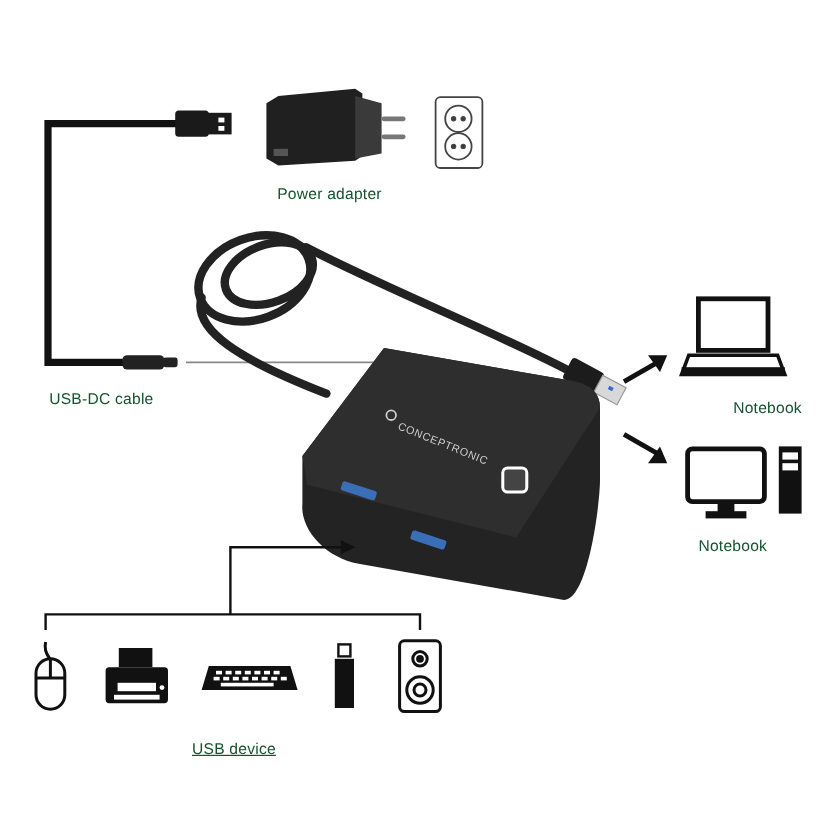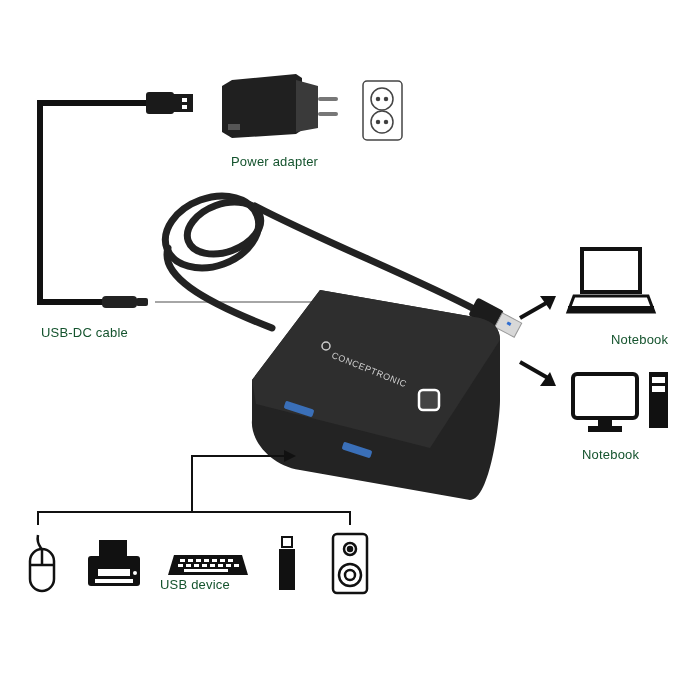--- a/index.html
+++ b/index.html
@@ -150,16 +150,16 @@
       <circle cx="350" cy="549" r="2" fill="#111"></circle>
       <circle cx="350" cy="575" r="11"></circle>
       <circle cx="350" cy="575" r="5"></circle>
     </g>
   </svg>
 
   <div class="lbl" style="left:231px;top:154px;">Power adapter</div>
   <div class="lbl" style="left:41px;top:325px;">USB-DC cable</div>
   <div class="lbl" style="left:611px;top:332px;">Notebook</div>
   <div class="lbl" style="left:582px;top:447px;">Notebook</div>
-  <div class="lbl" style="left:160px;top:577px;">USB device</div>
+  <div class="lbl" style="left:160px;top:616px;text-decoration:underline;">USB device</div>
 
   <div class="brand" style="left:334px;top:350px;transform:rotate(22deg);transform-origin:left top;">CONCEPTRONIC</div>
 </div>
 
 </body></html>

